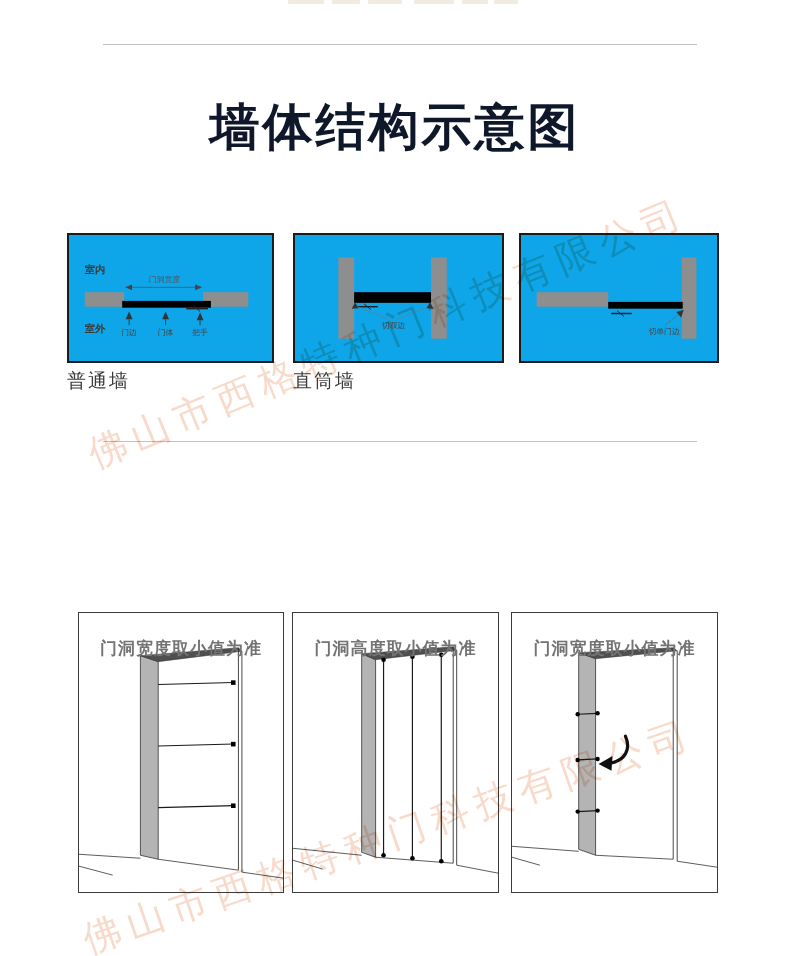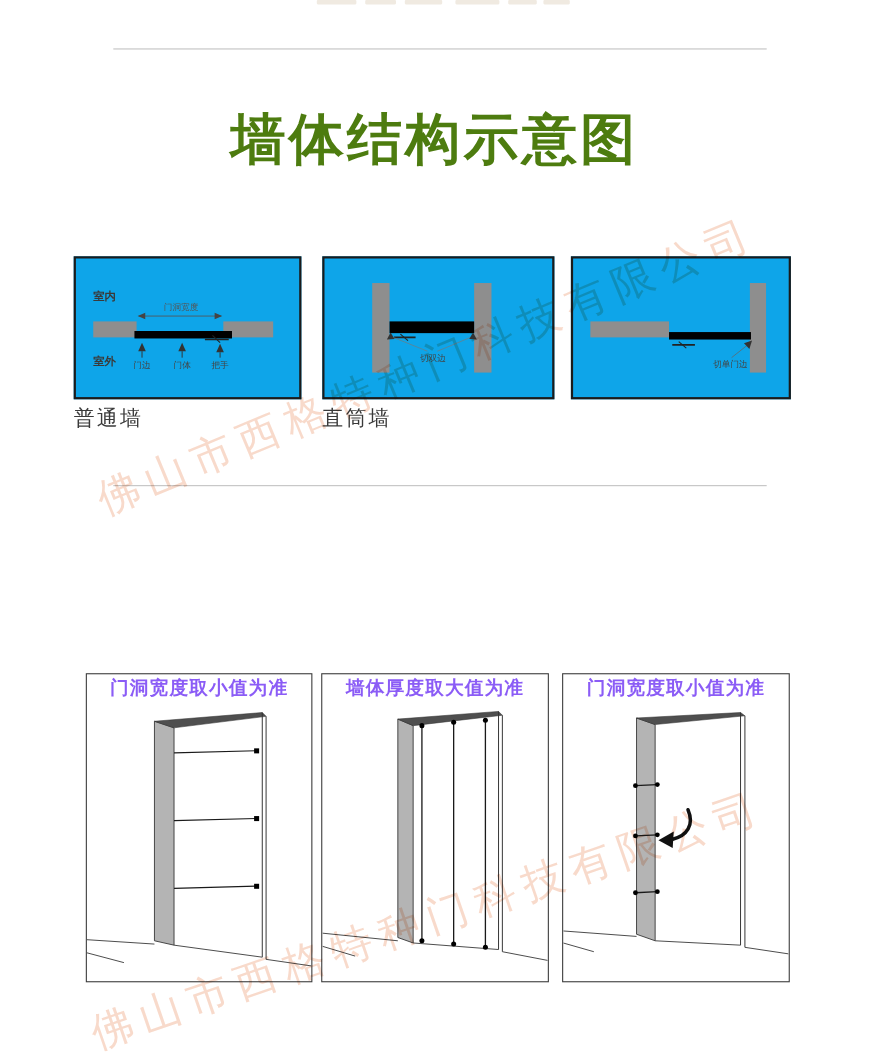--- a/index.html
+++ b/index.html
@@ -3,39 +3,39 @@
 <meta charset="utf-8">
 <style>
   html,body{margin:0;padding:0;background:#fff;}
   .page{
     position:relative;width:790px;height:956px;background:#fff;overflow:hidden;
     font-family:"DejaVu Sans","Liberation Sans",sans-serif;color:#3a332e;
   }
   .divider{position:absolute;left:103px;width:594px;height:0;border-top:1px solid #c2c2c2;}
   .section-title{
     position:absolute;left:0;width:790px;text-align:center;
-    font-size:50px;font-weight:bold;letter-spacing:3px;color:#4d7c0f;line-height:1.1;
+    font-size:50px;font-weight:bold;letter-spacing:3px;color:#0f172a;line-height:1.1;
   }
   .wall-box{
     position:absolute;top:233px;height:130px;background:#0ea5e9;
     border:2px solid #1b1b1b;box-sizing:border-box;
   }
   .wall-box svg{display:block;width:100%;height:100%;}
   .wall-label{
     position:absolute;top:368px;height:26px;line-height:26px;text-align:left;
     font-size:19px;letter-spacing:2px;color:#3a3a3a;font-family:Liberation Serif, serif;
   }
   .measure-box{
     position:absolute;top:612px;height:281px;background:#fff;
     border:1px solid #3c3c3c;box-sizing:border-box;overflow:hidden;
   }
   .measure-box svg{position:absolute;left:0;top:0;width:100%;height:100%;}
   .measure-header{
-    position:relative;z-index:2;margin-top:1px;text-align:center;
-    font-size:17px;font-weight:bold;letter-spacing:1px;color:#8b5cf6;
+    position:relative;z-index:2;margin-top:24px;text-align:center;
+    font-size:17px;font-weight:bold;letter-spacing:1px;color:#737373;
   }
   .watermark{
     position:absolute;z-index:6;white-space:nowrap;pointer-events:none;
     font-size:38px;letter-spacing:8px;color:rgba(233,142,96,0.33);
     mix-blend-mode:multiply;transform-origin:0 50%;line-height:40px;
   }
   .wm-1{left:90px;top:436px;transform:rotate(-22.5deg);}
   .wm-2{left:84px;top:921px;transform:rotate(-19deg);}
   .top-fragments{position:absolute;left:288px;top:0;width:230px;height:6px;}
   .top-fragments span{
@@ -134,21 +134,21 @@
       <line x1="80" y1="72" x2="156" y2="70" stroke="#1a1a1a" stroke-width="1.1"></line>
       <rect x="153.5" y="67.8" width="4.6" height="4.6" fill="#000"></rect>
       <line x1="80" y1="134" x2="156" y2="132" stroke="#1a1a1a" stroke-width="1.1"></line>
       <rect x="153.5" y="129.8" width="4.6" height="4.6" fill="#000"></rect>
       <line x1="80" y1="196" x2="156" y2="194" stroke="#1a1a1a" stroke-width="1.1"></line>
       <rect x="153.5" y="191.8" width="4.6" height="4.6" fill="#000"></rect>
     </svg>
   </div>
 
   <div class="measure-box" style="left:292px;width:207px">
-    <div class="measure-header">墙体厚度取大值为准</div>
+    <div class="measure-header">门洞高度取小值为准</div>
     <svg viewBox="0 0 206 281" preserveAspectRatio="none">
       <line x1="0" y1="237" x2="69" y2="244" stroke="#333" stroke-width="0.8"></line>
       <line x1="0" y1="249" x2="30" y2="258" stroke="#333" stroke-width="0.8"></line>
       <polygon points="69,41 83,47 83,246 69,241" fill="#b4b4b4" stroke="#333" stroke-width="0.8"></polygon>
       <polygon points="69,41 161,34 164.5,37.5 83,47" fill="#4f4f4f" stroke="#333" stroke-width="0.5"></polygon>
       <line x1="161" y1="34" x2="161" y2="252" stroke="#333" stroke-width="0.9"></line>
       <line x1="164.5" y1="37.5" x2="164.5" y2="254" stroke="#333" stroke-width="0.9"></line>
       <line x1="83" y1="246" x2="161" y2="252" stroke="#333" stroke-width="0.8"></line>
       <line x1="164.5" y1="254" x2="206" y2="262" stroke="#333" stroke-width="0.8"></line>
       <line x1="91" y1="47" x2="91" y2="244" stroke="#1a1a1a" stroke-width="1.2"></line>

